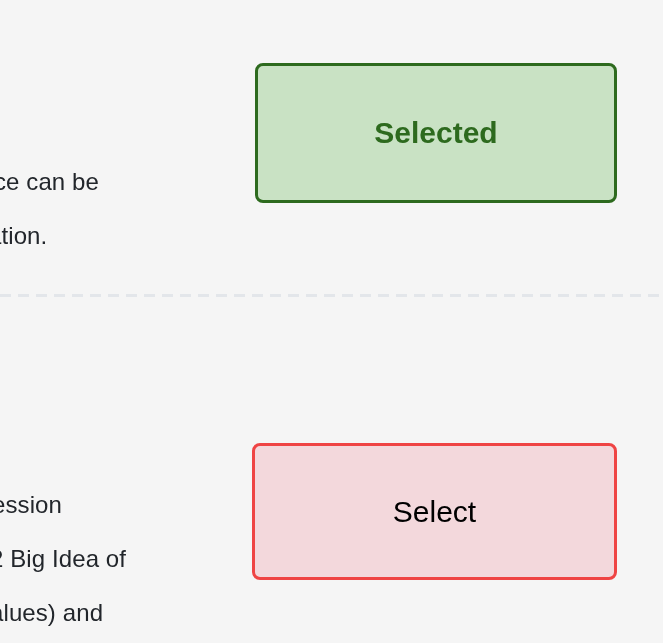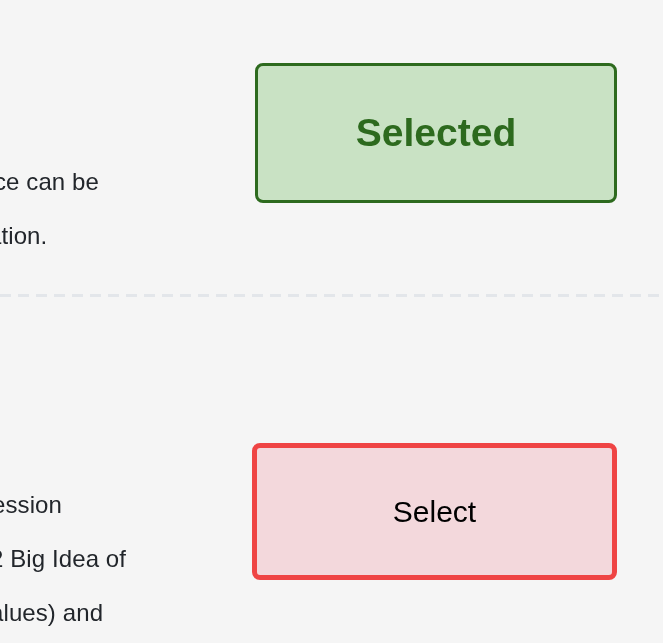--- a/index.html
+++ b/index.html
@@ -51,26 +51,26 @@
     user-select: none;
     font-family: "Liberation Sans", sans-serif;
     padding: 0;
   }
 
   .select-btn.is-selected {
     background: #c9e2c4;
     border: 3px solid #2d6a1e;
     color: #2d6a1e;
     font-weight: bold;
-    font-size: 39px;
+    font-size: 30px;
   }
 
   .select-btn.is-unselected {
     background: #f3d8dc;
-    border: 5px solid #ef4444;
+    border: 3px solid #ef4444;
     color: #000000;
     font-weight: normal;
     font-size: 30px;
   }
 
   
   .divider {
     position: absolute;
     left: 0;
     width: 663px;

